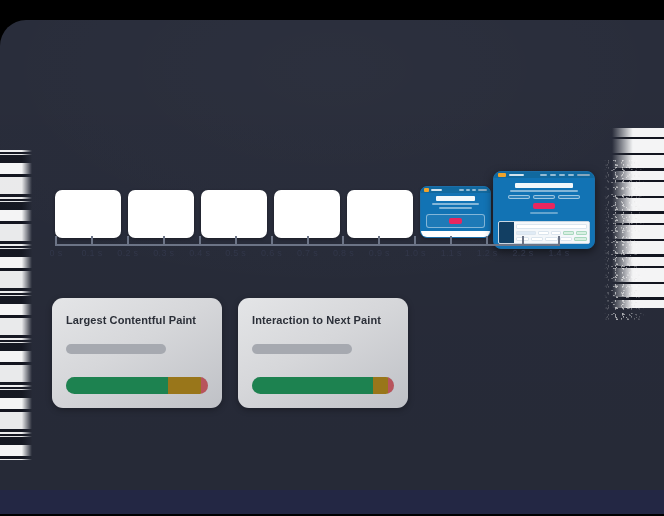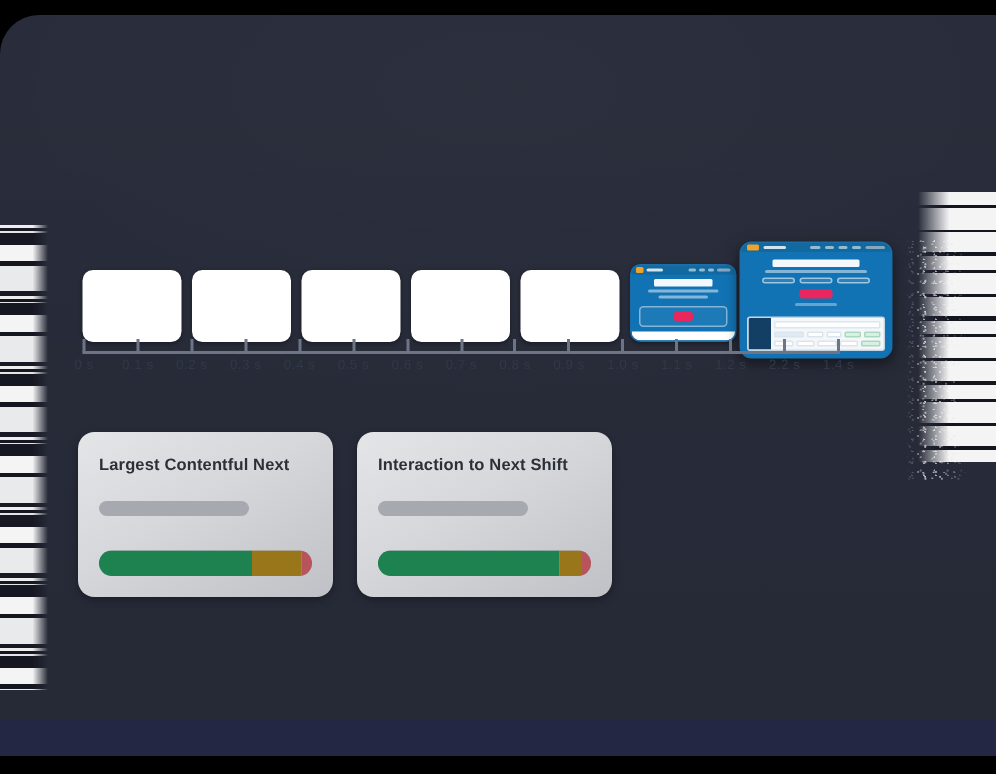--- a/index.html
+++ b/index.html
@@ -17,21 +17,21 @@
     position: relative;
     width: 664px;
     height: 516px;
     background: #000000;
   }
 
   
   .page-panel {
     position: absolute;
     left: 0px;
-    top: 10px;
+    top: 20px;
     width: 664px;
     height: 494px;
     background: #282c3a;
     border-top-left-radius: 26px;
     overflow: hidden;
   }
 
   
   .panel-shade {
     position: absolute;
@@ -541,30 +541,30 @@
           <div class="tick-label" style="left: 432.143px;">1.2 s</div>
           <div class="tick" style="left: 467.071px;"></div>
           <div class="tick-label" style="left: 468.071px;">2.2 s</div>
           <div class="tick" style="left: 503px;"></div>
           <div class="tick-label" style="left: 504px;">1.4 s</div>
         </div>
     </div>
 
     <div class="cards" id="cards">
         <div class="metric-card">
-          <div class="metric-title">Largest Contentful Next</div>
+          <div class="metric-title">Largest Contentful Paint</div>
           <div class="metric-skeleton"></div>
           <div class="metric-bar">
             <div class="seg-good" style="width: 72%;"></div>
             <div class="seg-ni" style="width: 23%;"></div>
             <div class="seg-poor" style="width: 5%;"></div>
           </div>
         </div>
         <div class="metric-card">
-          <div class="metric-title">Interaction to Next Shift</div>
+          <div class="metric-title">Interaction to Next Paint</div>
           <div class="metric-skeleton"></div>
           <div class="metric-bar">
             <div class="seg-good" style="width: 85%;"></div>
             <div class="seg-ni" style="width: 11%;"></div>
             <div class="seg-poor" style="width: 4%;"></div>
           </div>
         </div>
       </div>
 
     <div class="bottom-band"></div>

